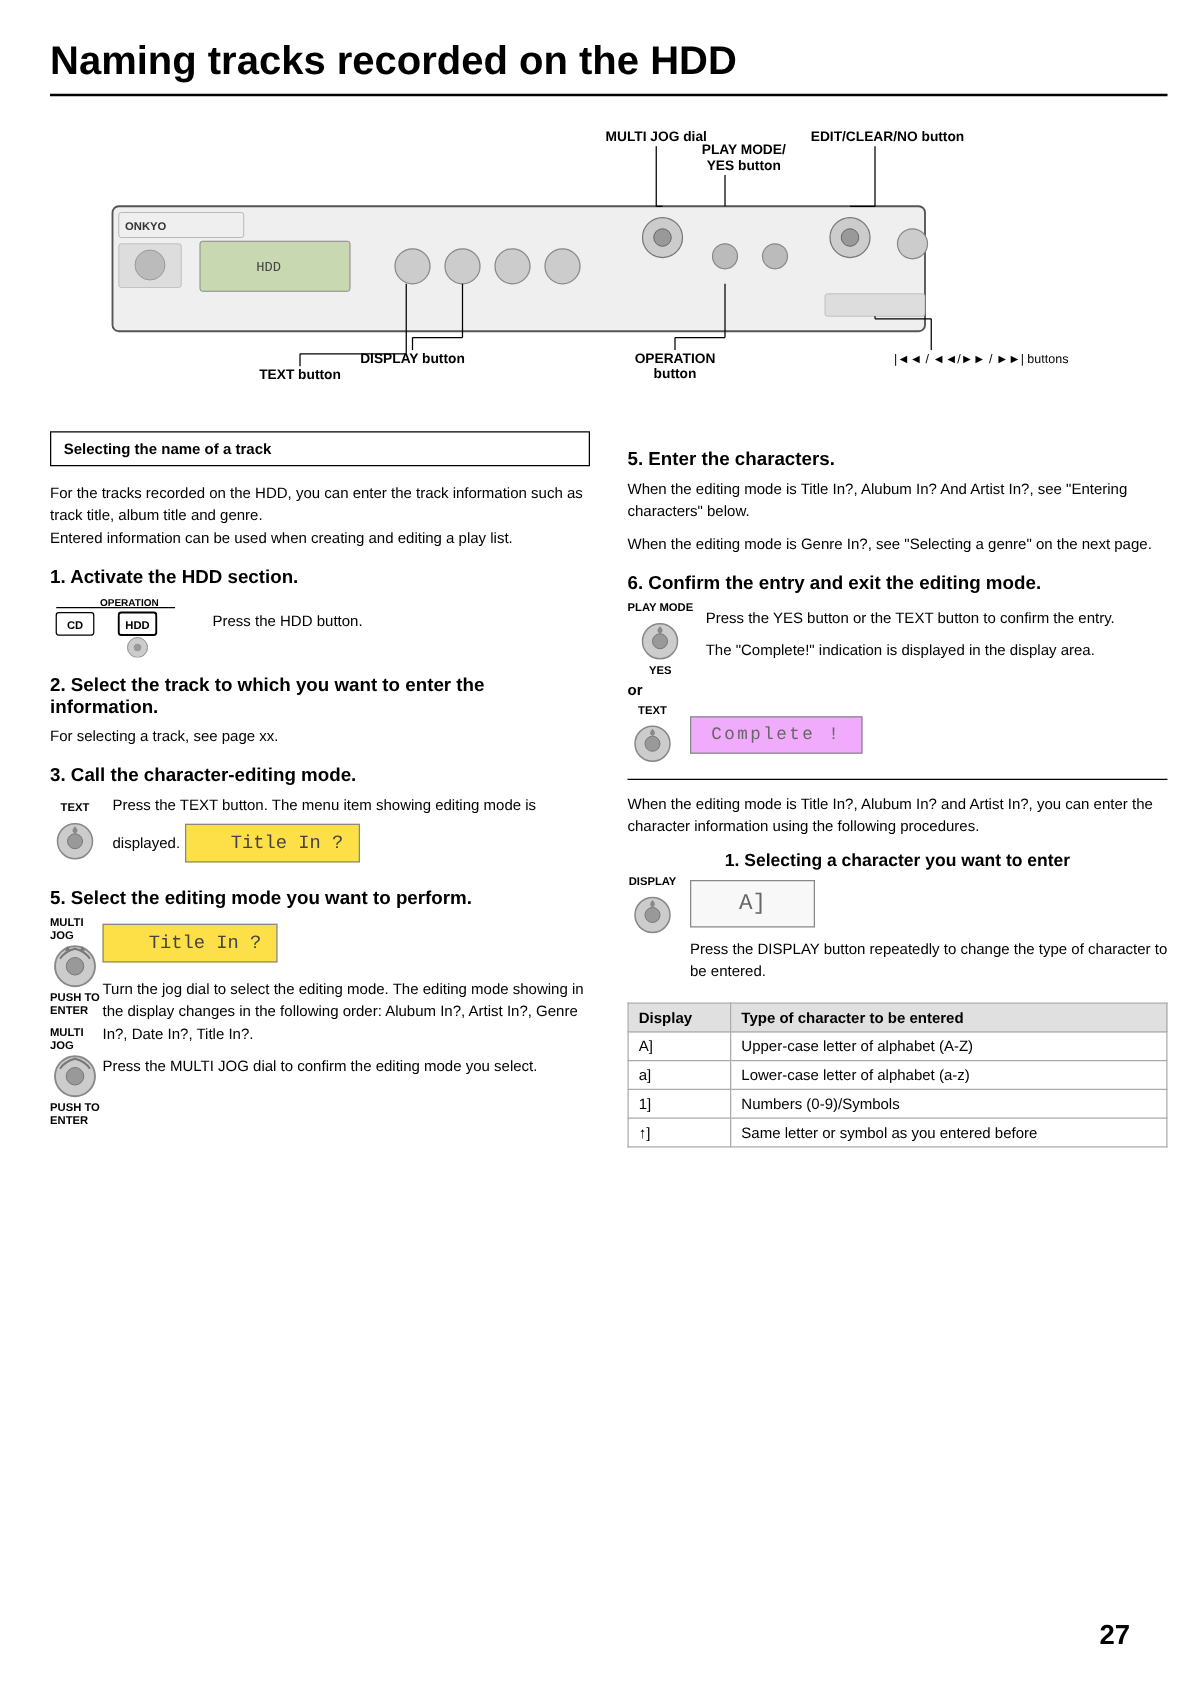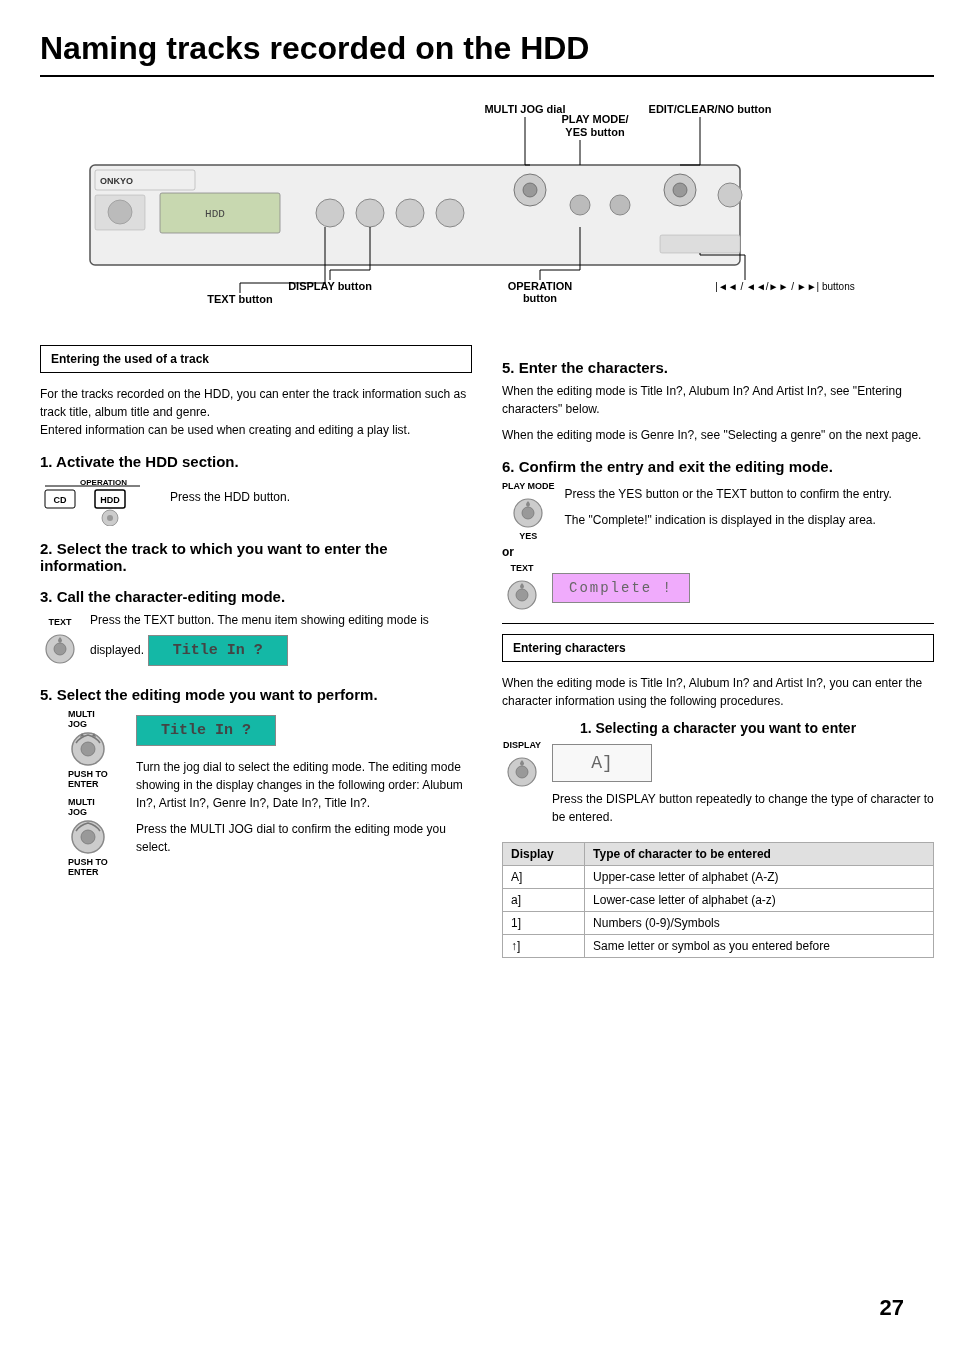--- a/index.html
+++ b/index.html
@@ -66,30 +66,29 @@
     }
     .step-text {
       font-size: 12px;
       margin-bottom: 8px;
       line-height: 1.5;
     }
 
     
     .display-box {
       border: 1px solid #888;
-      background: #14b8a6;
+      background: #fde047;
       font-family: 'Courier New', monospace;
       font-size: 15px;
       padding: 6px 12px;
       display: inline-block;
       margin: 6px 0;
       min-width: 140px;
-      text-align: center;
+      text-align: right;
       color: #444;
-      font-weight: bold;
     }
 
     
     .icon-row {
       display: flex;
       align-items: center;
       gap: 10px;
       margin: 6px 0;
     }
     
@@ -250,60 +249,61 @@
       <line x1="705" y1="160" x2="660" y2="160" stroke="#000" stroke-width="1"></line>
       <line x1="660" y1="160" x2="660" y2="158" stroke="#000" stroke-width="1"></line>
     </svg>
   </div>
 
   <div class="two-col">
 
     <div class="col-left">
 
       <div class="section-box">
-        <span>Entering the used of a track</span>
+        <span>Selecting the name of a track</span>
       </div>
       <p class="step-text">For the tracks recorded on the HDD, you can enter the track information such as track title, album title and genre.<br>Entered information can be used when creating and editing a play list.</p>
 
       <div class="step-heading">1. Activate the HDD section.</div>
       <div class="icon-row">
         <svg width="120" height="50">
           <line x1="5" y1="10" x2="100" y2="10" stroke="#000" stroke-width="1"></line>
           <text x="40" y="9" font-size="8" font-weight="bold" fill="#000" font-family="Arial">OPERATION</text>
           <rect x="5" y="14" width="30" height="18" rx="2" fill="none" stroke="#000" stroke-width="1"></rect>
           <text x="20" y="27" font-size="9" font-weight="bold" fill="#000" text-anchor="middle" font-family="Arial">CD</text>
           <rect x="55" y="14" width="30" height="18" rx="2" fill="none" stroke="#000" stroke-width="1.5"></rect>
           <text x="70" y="27" font-size="9" font-weight="bold" fill="#000" text-anchor="middle" font-family="Arial">HDD</text>
 
           <circle cx="70" cy="42" r="8" fill="#ccc" stroke="#888" stroke-width="0.8"></circle>
           <circle cx="70" cy="42" r="3" fill="#999"></circle>
         </svg>
         <span class="step-text">Press the HDD button.</span>
       </div>
 
       <div class="step-heading">2. Select the track to which you want to enter the information.</div>
+      <p class="step-text">For selecting a track, see page xx.</p>
 
       <div class="step-heading">3. Call the character-editing mode.</div>
       <div class="icon-row">
         <div class="dial-group">
           <span class="dial-label-top">TEXT</span>
           <svg class="dial-svg" viewBox="0 0 40 40">
             <circle cx="20" cy="22" r="14" fill="#ccc" stroke="#888" stroke-width="1.2"></circle>
             <circle cx="20" cy="22" r="6" fill="#999" stroke="#777" stroke-width="0.8"></circle>
             <path d="M20 10 Q24 14 20 16 Q16 14 20 10" fill="#888"></path>
           </svg>
         </div>
         <div>
           <span class="step-text">Press the TEXT button. The menu item showing editing mode is displayed.</span>
           <div class="display-box">Title In ?</div>
         </div>
       </div>
 
       <div class="step-heading">5. Select the editing mode you want to perform.</div>
-      <div style="display:flex; gap:28px; align-items:flex-start;margin-left:28px;">
+      <div style="display:flex; gap:2px; align-items:flex-start;">
         <div>
           <div class="dial-group" style="margin-bottom:4px;">
             <span class="dial-label-top">MULTI JOG</span>
             <svg width="40" height="40" viewBox="0 0 40 40">
               <circle cx="20" cy="20" r="16" fill="#ccc" stroke="#888" stroke-width="1.5"></circle>
               <circle cx="20" cy="20" r="7" fill="#999" stroke="#777" stroke-width="0.8"></circle>
               <path d="M8 14 Q12 8 20 6 Q28 8 32 14" fill="none" stroke="#777" stroke-width="1.5"></path>
               <path d="M14 4 L12 8 L16 7 Z" fill="#777"></path>
               <path d="M26 4 L28 8 L24 7 Z" fill="#777"></path>
             </svg>
@@ -361,23 +361,20 @@
             <circle cx="20" cy="22" r="14" fill="#ccc" stroke="#888" stroke-width="1.2"></circle>
             <circle cx="20" cy="22" r="6" fill="#999" stroke="#777" stroke-width="0.8"></circle>
             <path d="M20 10 Q24 14 20 16 Q16 14 20 10" fill="#888"></path>
           </svg>
         </div>
         <div class="complete-display">Complete !</div>
       </div>
 
       <hr class="divider-line">
 
-      <div class="section-box">
-        <span>Entering characters</span>
-      </div>
       <p class="step-text">When the editing mode is Title In?, Alubum In? and Artist In?, you can enter the character information using the following procedures.</p>
 
       <div class="sub-step">1. Selecting a character you want to enter</div>
 
       <div style="display:flex; gap:10px; align-items:flex-start; margin-bottom:8px;">
         <div class="dial-group">
           <span class="dial-label-top">DISPLAY</span>
           <svg width="40" height="40" viewBox="0 0 40 40">
             <circle cx="20" cy="22" r="14" fill="#ccc" stroke="#888" stroke-width="1.2"></circle>
             <circle cx="20" cy="22" r="6" fill="#999" stroke="#777" stroke-width="0.8"></circle>

